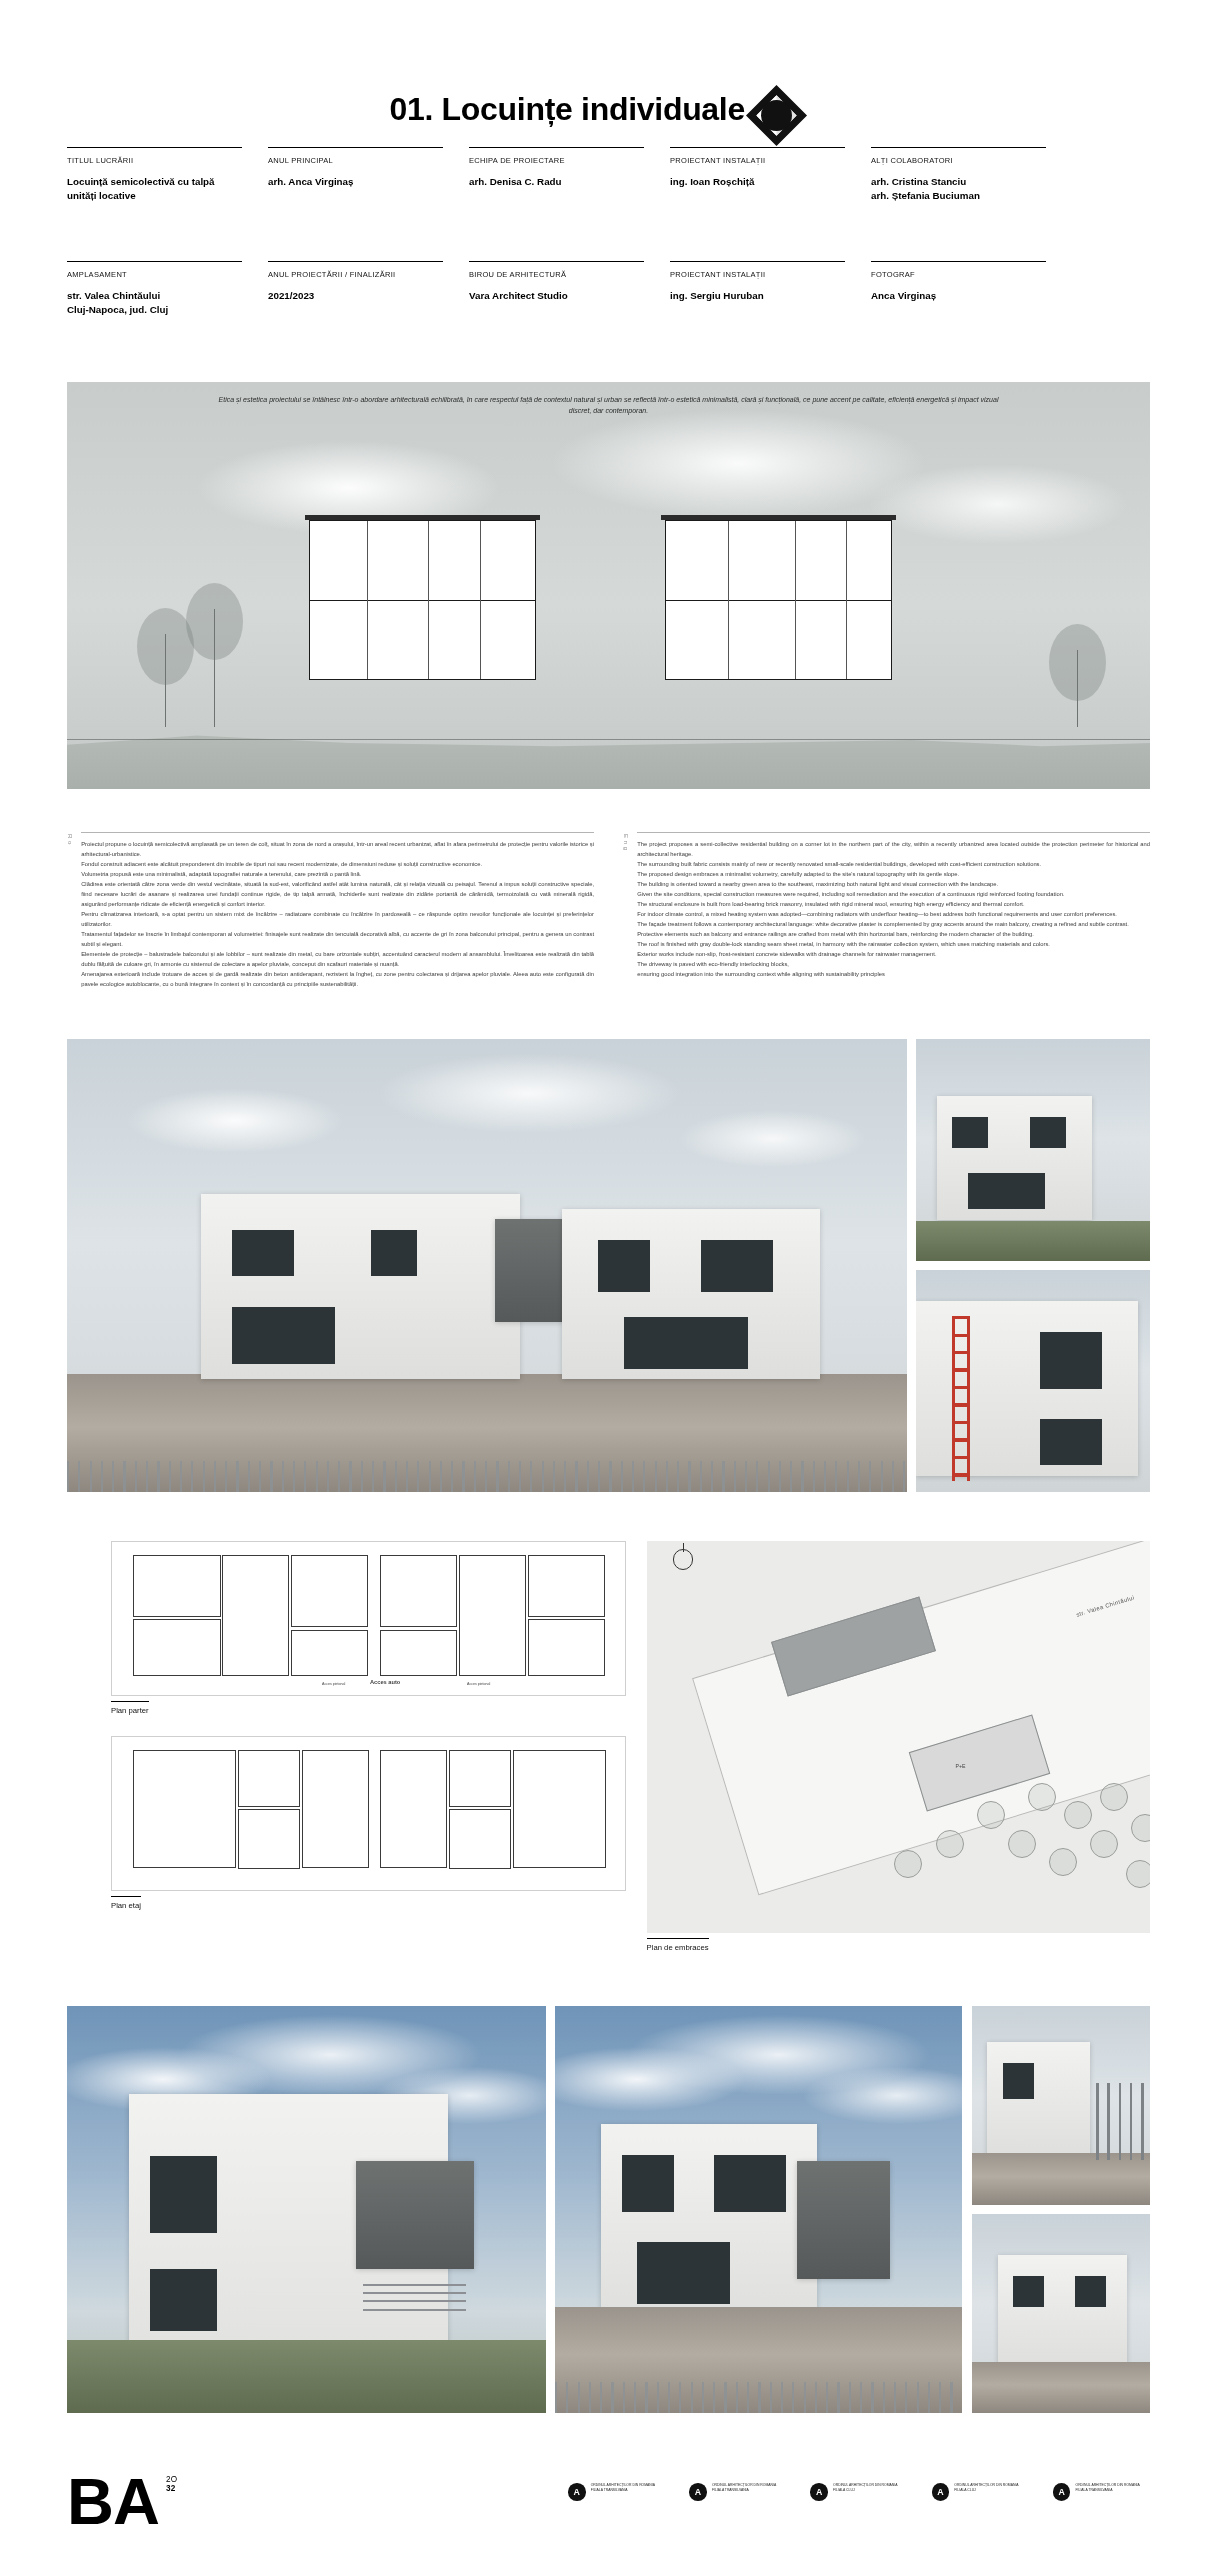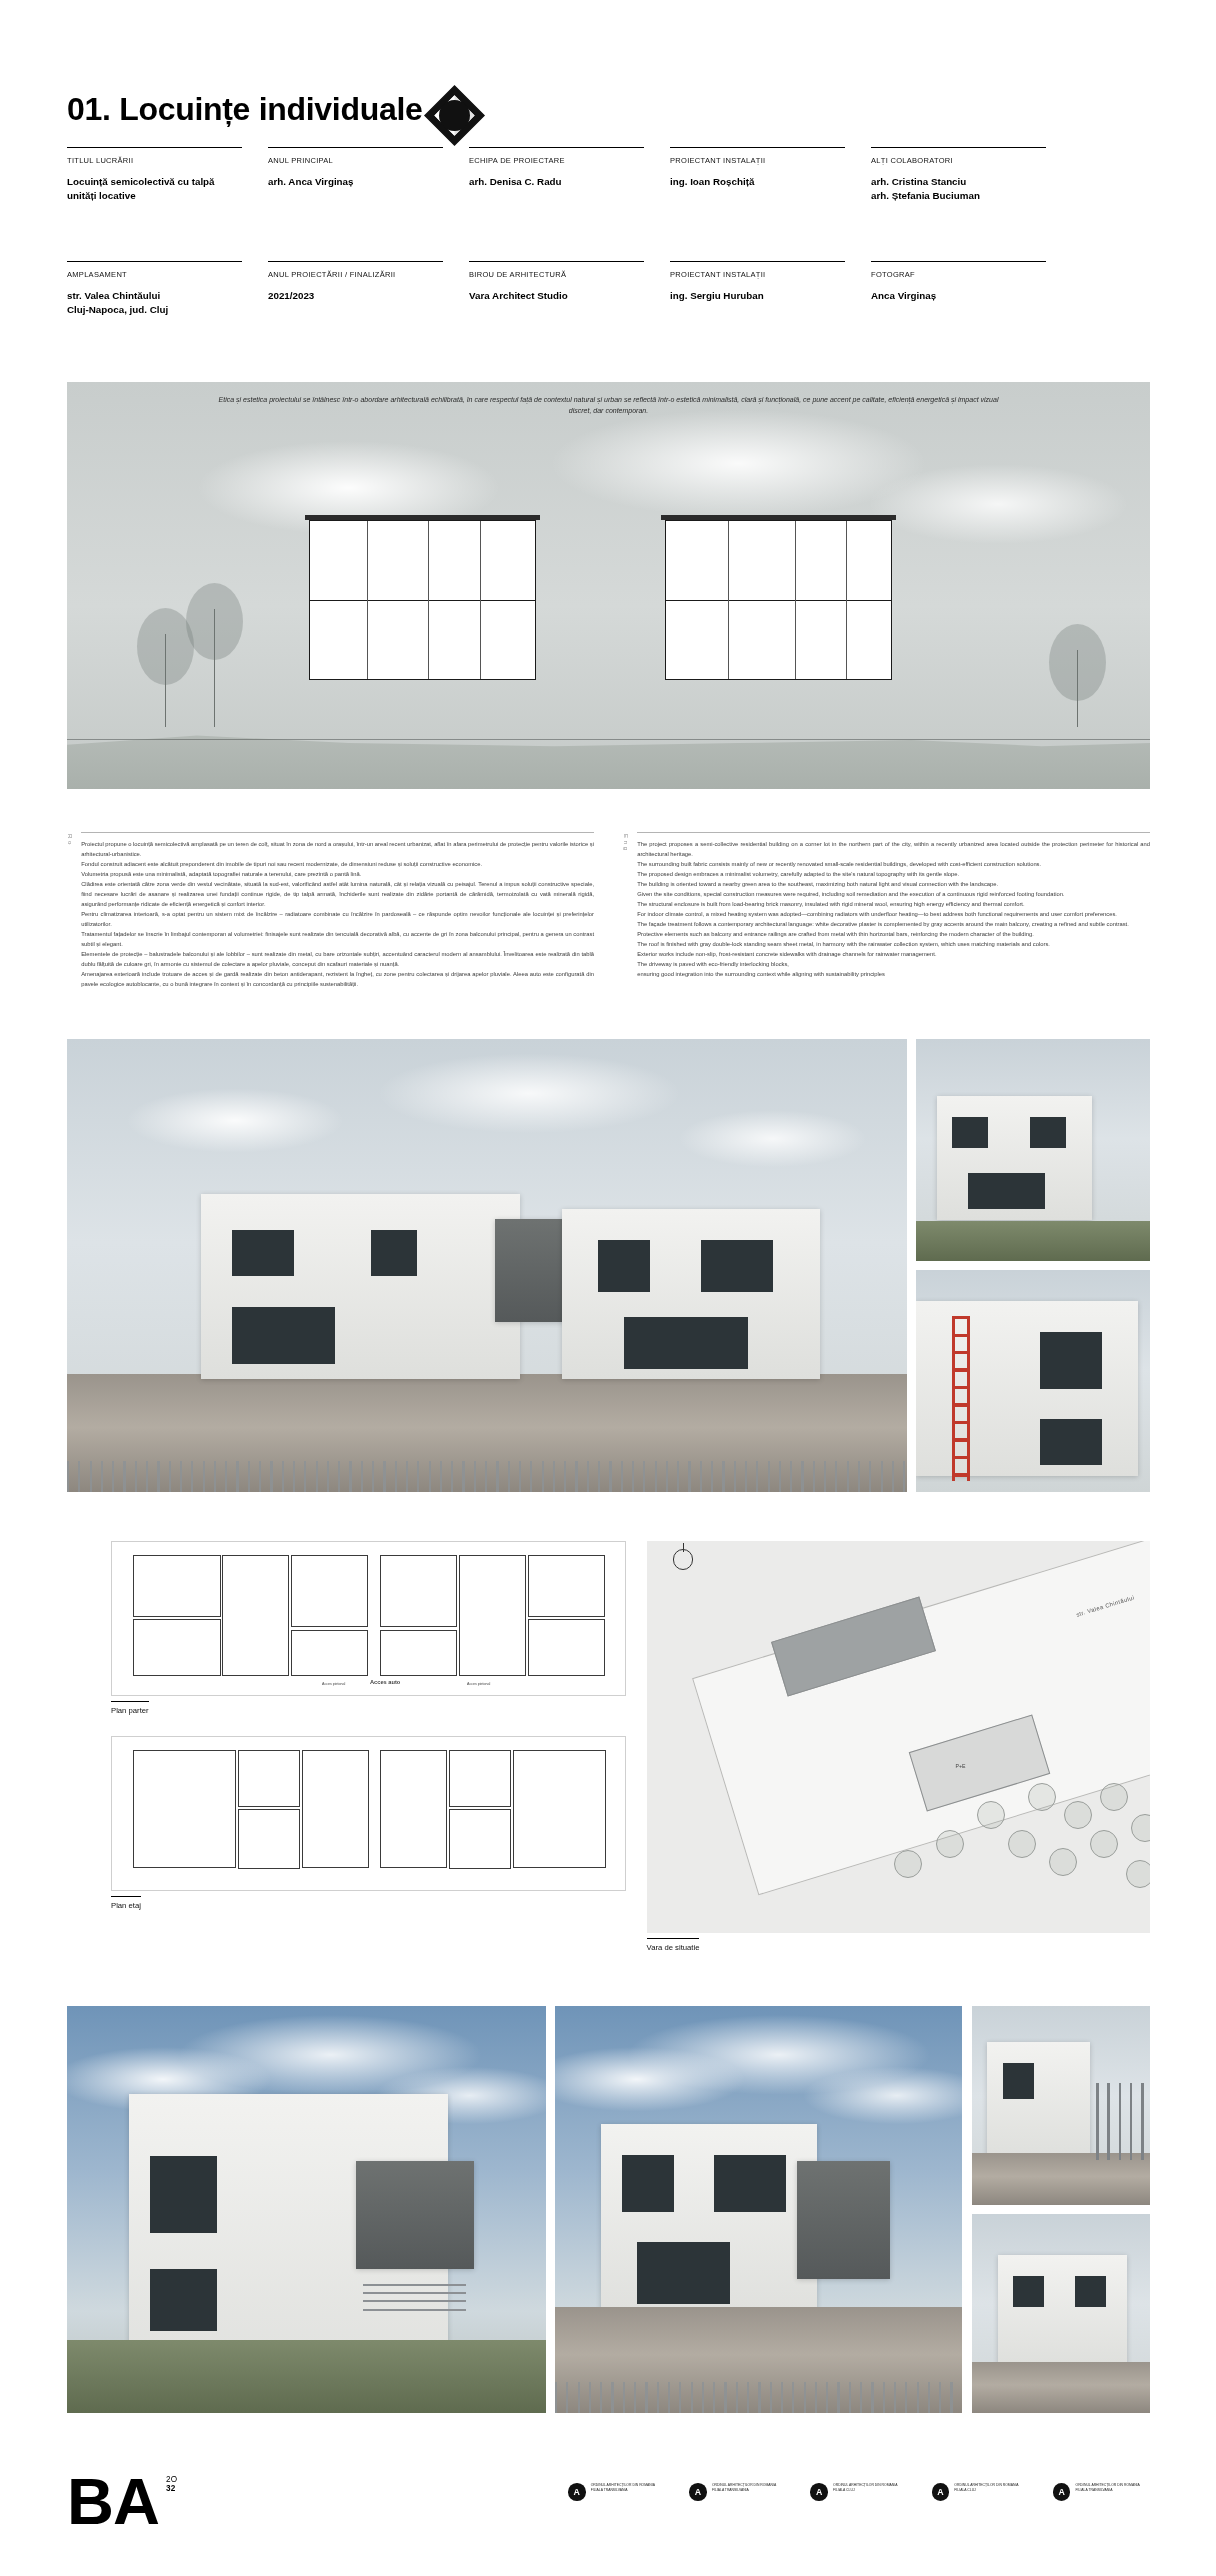--- a/index.html
+++ b/index.html
@@ -16,21 +16,21 @@
     height: 3221px;
     padding: 0 67px;
     position: relative;
     background: #fff;
   }
 
   
   .header {
     display: flex;
     align-items: flex-start;
-    justify-content: flex-start;
+    justify-content: center;
     padding-top: 93px;
   }
   .main-title {
     font-size: 32px;
     font-weight: bold;
     letter-spacing: -0.3px;
     line-height: 1;
   }
   .logo-mark {
     width: 63px; height: 63px;
@@ -530,21 +530,21 @@
         <div class="site-tree" style="left:361px; top:289px;"></div>
         <div class="site-tree" style="left:402px; top:307px;"></div>
         <div class="site-tree" style="left:443px; top:289px;"></div>
         <div class="site-tree" style="left:484px; top:273px;"></div>
         <div class="site-tree" style="left:330px; top:260px;"></div>
         <div class="site-tree" style="left:289px; top:289px;"></div>
         <div class="site-tree" style="left:247px; top:309px;"></div>
         <div class="site-tree" style="left:479px; top:319px;"></div>
         <div class="site-tree" style="left:520px; top:299px;"></div>
       </div>
-      <div class="plan-caption">Vara de situatie</div>
+      <div class="plan-caption">Plan de embraces</div>
     </div>
   </div>
 
   <div class="photos-2">
     <div class="photo p2-a">
       <div class="ph-sky blue"></div>
       <div class="ph-clouds"></div>
       <div class="ph-house" style="left:62px; top:88px; width:319px; height:319px;">
         <div class="ph-win" style="left:20.6px; top:62px; width:67px; height:77px;"></div>
         <div class="ph-win" style="left:20.6px; top:175px; width:67px; height:62px;"></div>

